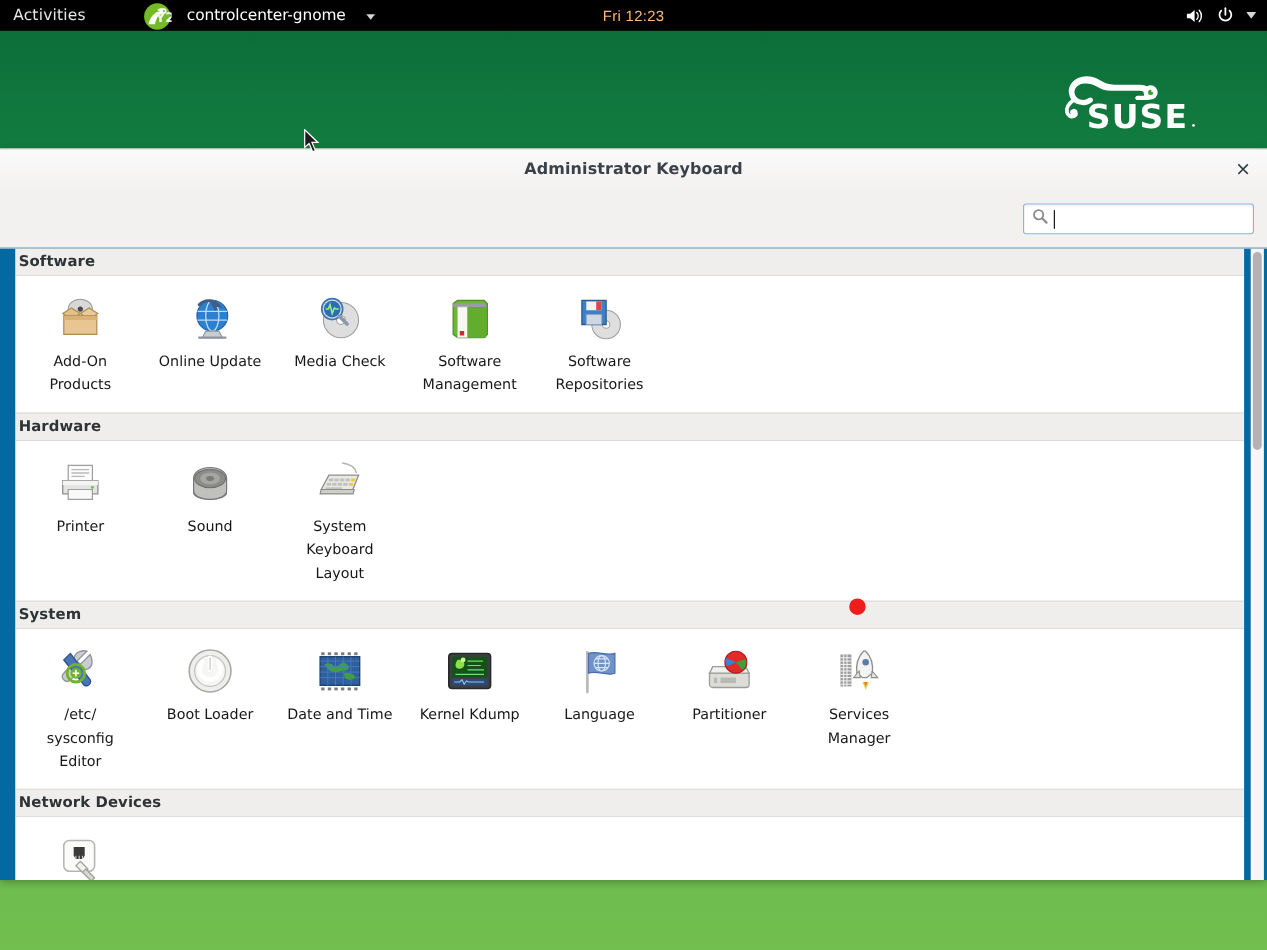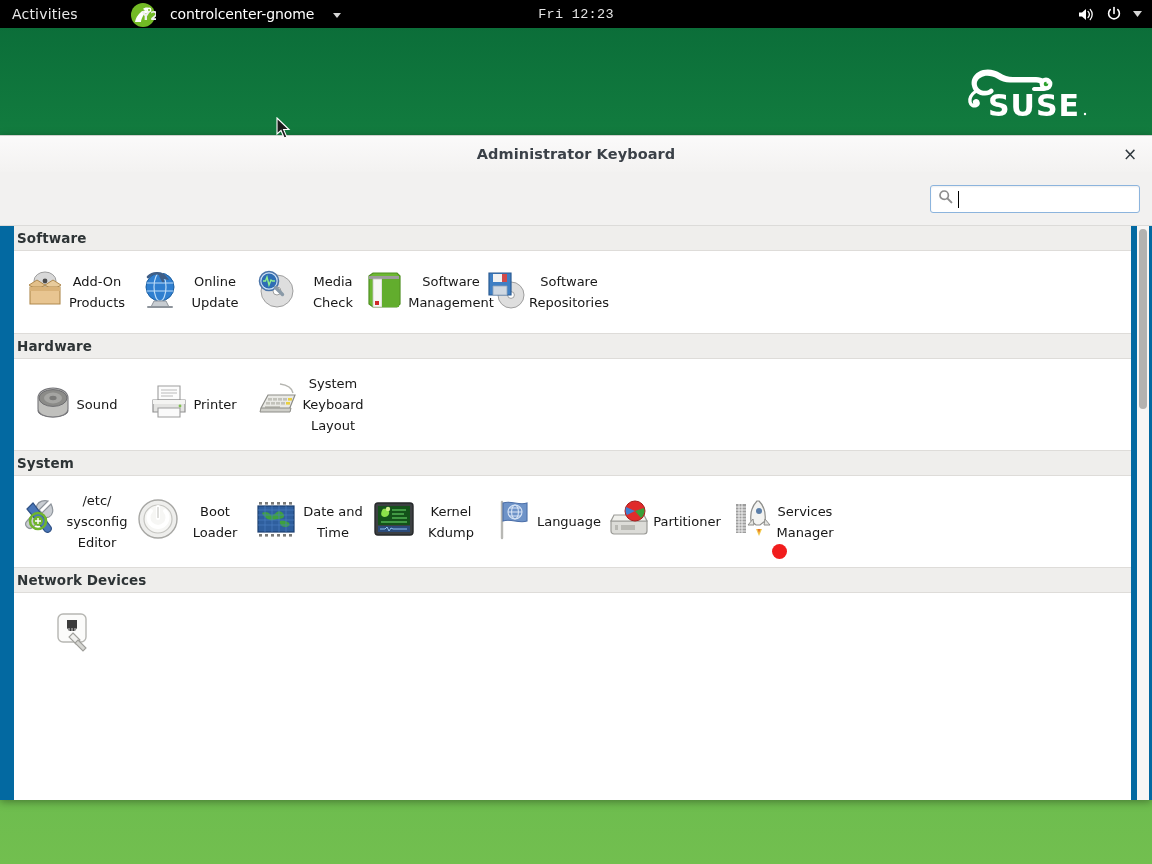--- a/index.html
+++ b/index.html
@@ -50,22 +50,22 @@
     border-left: 4px solid transparent;
     border-right: 4px solid transparent;
     border-top: 5px solid #d6d6d6;
     margin-left: 7px;
     position: relative; top: 1px;
   }
   .clock {
     position: absolute; left: 0; right: 0;
     text-align: center;
     font-size: 13.5px;
-    color: #e5e5e5;
-    font-family: Liberation Mono, monospace;
+    color: #fdba74;
+    font-family: Liberation Sans, sans-serif;
     letter-spacing: .3px;
     pointer-events: none;
   }
   .tray {
     position: absolute; right: 10px; top: 0;
     height: 28px;
     display: flex; align-items: center; gap: 11px;
   }
   .tray svg { display: block; }
 
@@ -199,24 +199,23 @@
   }
   .section-body {
     background: #ffffff;
     display: flex;
     flex-wrap: wrap;
     padding: 8px 0 6px 0;
   }
   .module {
     width: 118px;
     padding: 6px 2px 8px 2px;
-    display: flex; flex-direction: row; align-items: center;
+    display: flex; flex-direction: column; align-items: center;
     cursor: pointer;
     text-align: center;
-    justify-content: center;
   }
   .module-icon {
     width: 48px; height: 48px;
     display: flex; align-items: center; justify-content: center;
     margin-bottom: 6px;
   }
   .module-label {
     font-size: 13px;
     color: #171717;
     line-height: 1.62;
@@ -402,41 +401,41 @@
 Repositories</div>
           </div>
         </div>
         <div class="section-header">
           <div class="section-title">Hardware</div>
         </div>
         <div class="section-body">
           <div class="module">
             <div class="module-icon">
               <svg viewBox="0 0 48 48" width="48" height="48">
-      <ellipse cx="24" cy="33" rx="15" ry="6" fill="#9a9a97" stroke="#76767a" stroke-width="1"></ellipse>
-      <path d="M9 20c0-6 7-10 15-10s15 4 15 10v11c0 5-7 8-15 8S9 36 9 31z" fill="#c0c0bd" stroke="#76767a" stroke-width="1.1"></path>
-      <ellipse cx="24" cy="20" rx="14" ry="8.4" fill="#8b8b88" stroke="#6e6e71" stroke-width="1"></ellipse>
-      <ellipse cx="24" cy="20" rx="9" ry="5.4" fill="#a5a5a2"></ellipse>
-      <ellipse cx="24" cy="20" rx="3.6" ry="2.2" fill="#7a7a78"></ellipse>
-    </svg>
-            </div>
-       <div class="module-label">Sound</div>
-          </div>
-          <div class="module">
-            <div class="module-icon">
-              <svg viewBox="0 0 48 48" width="48" height="48">
       <path d="M13 8h22v14H13z" fill="#fcfcfc" stroke="#9d9d9d" stroke-width="1.1"></path>
       <path d="M16 12h16M16 15h16M16 18h12" stroke="#b9b9b9" stroke-width="1.2"></path>
       <path d="M8 22h32v12H8z" fill="#e4e4e2" stroke="#8f8f8f" stroke-width="1.2"></path>
       <path d="M8 22h32v4H8z" fill="#f4f4f2"></path>
       <path d="M13 30h22v9H13z" fill="#fafafa" stroke="#9d9d9d" stroke-width="1.1"></path>
       <circle cx="35" cy="28" r="1.4" fill="#7fbf4f"></circle>
     </svg>
             </div>
        <div class="module-label">Printer</div>
+          </div>
+          <div class="module">
+            <div class="module-icon">
+              <svg viewBox="0 0 48 48" width="48" height="48">
+      <ellipse cx="24" cy="33" rx="15" ry="6" fill="#9a9a97" stroke="#76767a" stroke-width="1"></ellipse>
+      <path d="M9 20c0-6 7-10 15-10s15 4 15 10v11c0 5-7 8-15 8S9 36 9 31z" fill="#c0c0bd" stroke="#76767a" stroke-width="1.1"></path>
+      <ellipse cx="24" cy="20" rx="14" ry="8.4" fill="#8b8b88" stroke="#6e6e71" stroke-width="1"></ellipse>
+      <ellipse cx="24" cy="20" rx="9" ry="5.4" fill="#a5a5a2"></ellipse>
+      <ellipse cx="24" cy="20" rx="3.6" ry="2.2" fill="#7a7a78"></ellipse>
+    </svg>
+            </div>
+       <div class="module-label">Sound</div>
           </div>
           <div class="module">
             <div class="module-icon">
               <svg viewBox="0 0 48 48" width="48" height="48">
       <path d="M26 6c8 1 12 4 13 9" fill="none" stroke="#b5b5b0" stroke-width="1.4"></path>
       <path d="M7 30l7-13h27l-6 15H10z" fill="#e9e9e5" stroke="#8d8d88" stroke-width="1.2"></path>
       <g fill="#c2c2ba">
         <rect x="14" y="20" width="4" height="2.6"></rect>
                   <rect x="19" y="20" width="4" height="2.6"></rect>
         <rect x="24" y="20" width="4" height="2.6"></rect>

